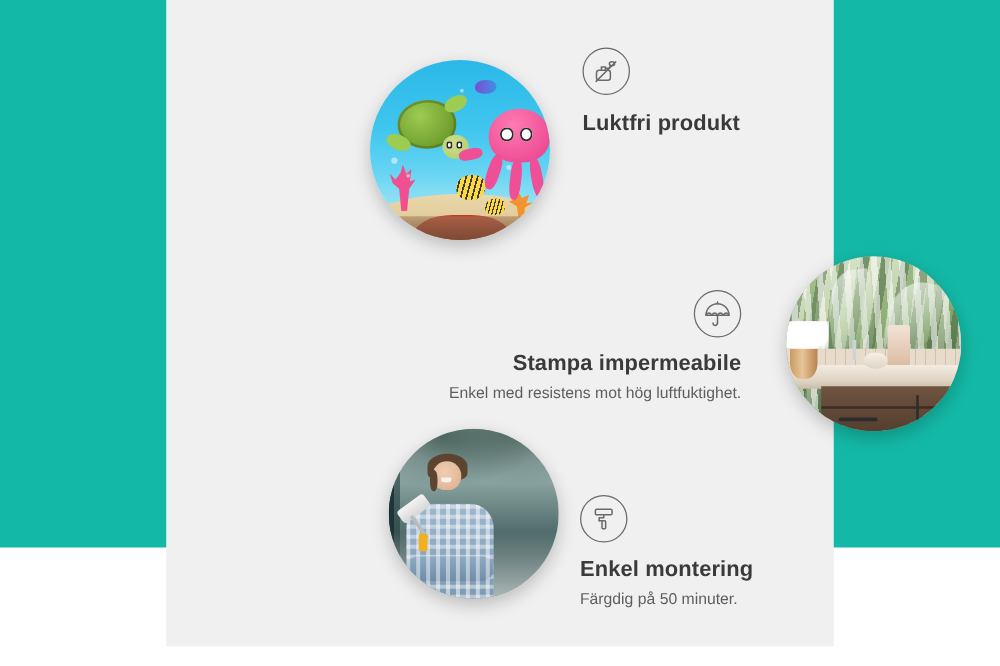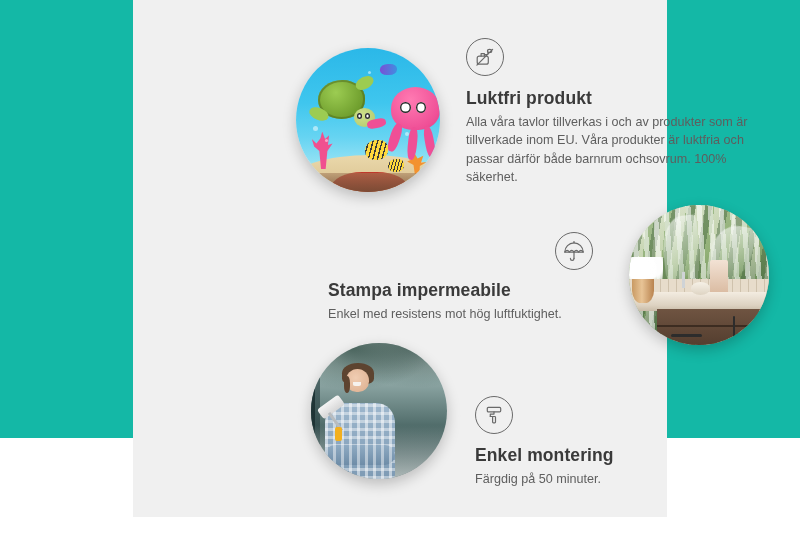--- a/index.html
+++ b/index.html
@@ -72,25 +72,25 @@
     justify-content: center;
     box-sizing: border-box;
   }
   .icon-circle svg { display: block; }
 
   
   #block-odourless { left: 333px; top: 38px; width: 292px; }
   #block-odourless .icon-circle { margin-bottom: 12px; }
 
   
-  #block-waterproof { left: 195px; top: 232px; width: 265px; }
+  #block-waterproof { left: 195px; top: 232px; width: 265px; text-align: right; }
   #block-waterproof .icon-row { display: flex; justify-content: flex-end; margin-bottom: 10px; }
 
   
-  #block-assembly { left: 342px; top: 396px; width: 260px; }
+  #block-assembly { left: 331px; top: 396px; width: 260px; }
   #block-assembly .icon-circle { margin-bottom: 11px; }
 
   
   #img-underwater { left: 163px; top: 48px; width: 144px; height: 144px; }
   #img-underwater .sea {
     position: absolute; inset: 0;
     background:
       linear-gradient(180deg,#2bb8e8 0%, #3fc6ee 38%, #66d4f2 62%, #8fe0f4 78%, #c9e8d8 88%, #e4d9b4 100%);
   }
   #img-underwater .sand {
@@ -391,21 +391,20 @@
       <div class="icon-circle">
         <svg width="24" height="24" viewBox="0 0 24 24" fill="none" stroke="#6a6a6a" stroke-width="1.2" stroke-linecap="round" stroke-linejoin="round">
           <path d="M6.2 19.2h7.1c1.1 0 2-0.9 2-2v-4.1c0-1.1-0.9-2-2-2H6.2c-1.1 0-2 0.9-2 2v4.1c0 1.1 0.9 2 2 2z"></path>
           <path d="M8.1 11.1V8.6h3.3v2.5"></path>
           <path d="M11.4 9.6h2.4c0.7 0 1.2-0.5 1.2-1.2V7.1"></path>
           <ellipse cx="16.6" cy="5.9" rx="2.1" ry="1.6"></ellipse>
           <line x1="3.9" y1="20.1" x2="19.6" y2="4.4"></line>
         </svg>
       </div>
       <div class="feature-title t">Luktfri produkt</div>
-      <div class="feature-desc t">Alla våra tavlor tillverkas i och av produkter som är tillverkade inom EU. Våra produkter är luktfria och passar därför både barnrum ochsovrum. 100% säkerhet.</div>
     </div>
 
     <div class="feature-block" id="block-waterproof">
       <div class="icon-row">
         <div class="icon-circle">
           <svg width="24" height="24" viewBox="0 0 24 24" fill="none" stroke="#6a6a6a" stroke-width="1.2" stroke-linecap="round" stroke-linejoin="round">
             <path d="M2.8 13.1a9.2 9.2 0 0 1 18.4 0z"></path>
             <path d="M2.8 13.1c1.5-2.2 3.1-2.2 4.6 0 1.5-2.2 3.1-2.2 4.6 0 1.5-2.2 3.1-2.2 4.6 0 1.5-2.2 3.1-2.2 4.6 0"></path>
             <line x1="12" y1="13.1" x2="12" y2="19.4"></line>
             <path d="M12 19.4c0 1.1-0.8 1.9-1.8 1.9s-1.8-0.8-1.8-1.9"></path>

